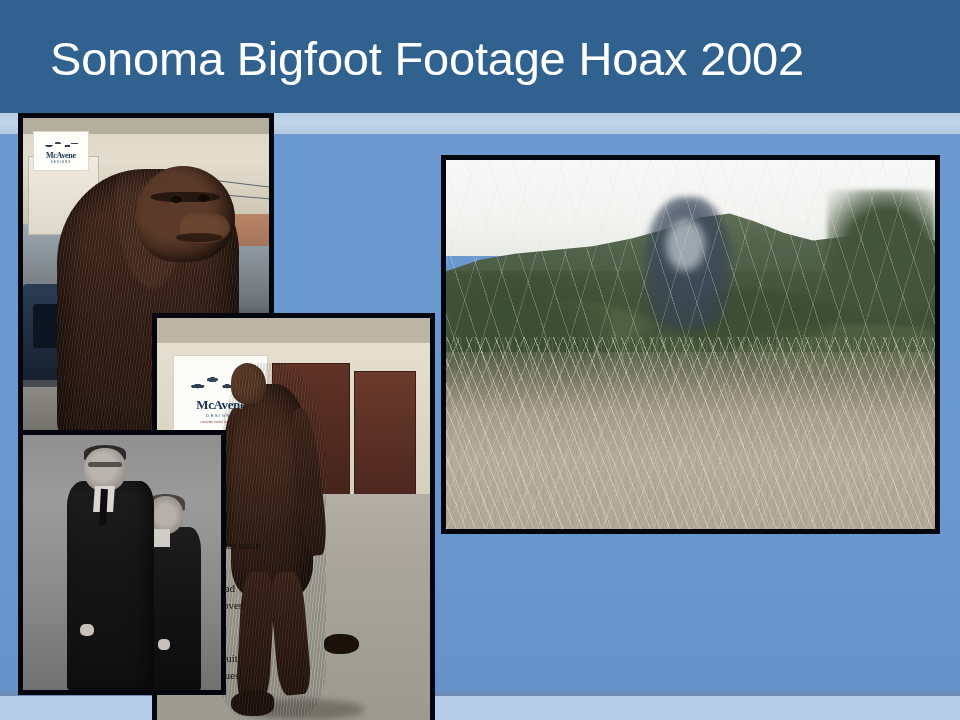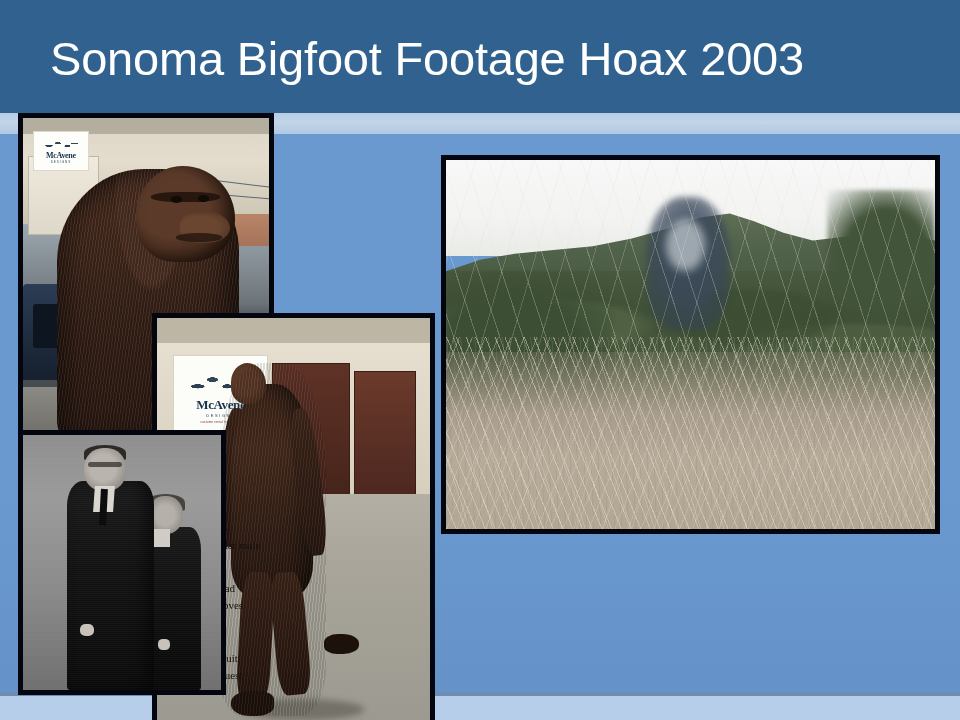--- a/index.html
+++ b/index.html
@@ -194,21 +194,21 @@
 <body>
 
 <div class="slide">
 
   <div class="band-header"></div>
   <div class="band-light"></div>
   <div class="band-body"></div>
   <div class="band-divider"></div>
   <div class="band-footer"></div>
 
-  <div class="title">Sonoma Bigfoot Footage Hoax 2003</div>
+  <div class="title">Sonoma Bigfoot Footage Hoax 2002</div>
 
   <div class="photo" id="photo4">
     <div class="p4-sky"></div>
     <div class="p4-ridge"></div>
     <div class="p4-mid"></div>
     <div class="p4-midtex"></div>
     <div class="p4-leftbush"></div>
     <div class="p4-rightbush"></div>
     <div class="p4-figure"></div>
     <div class="p4-figure2"></div>

